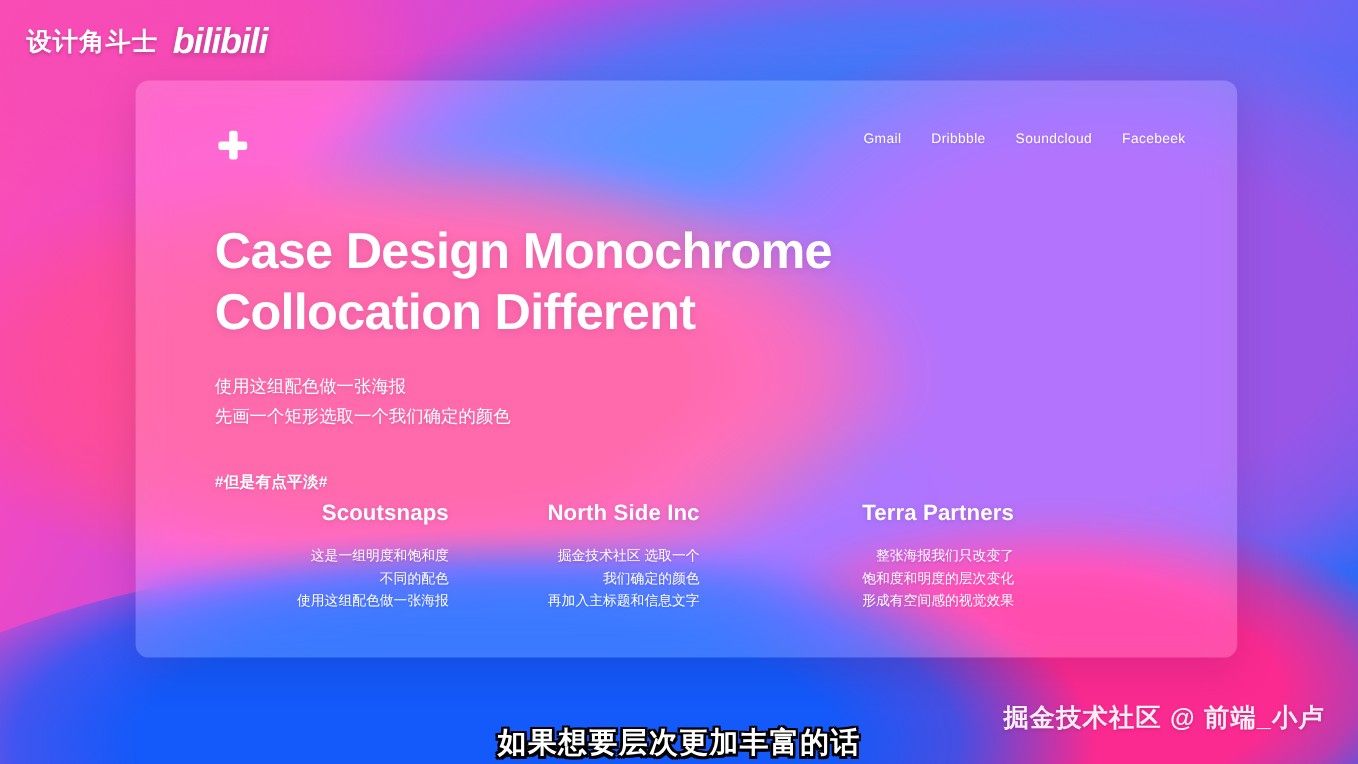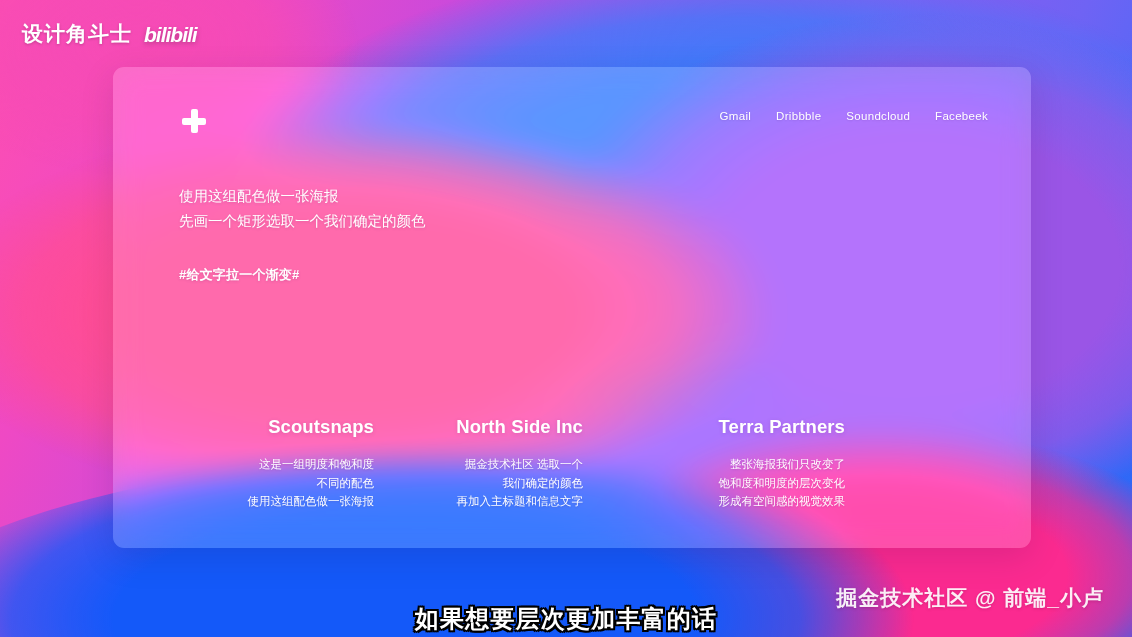--- a/index.html
+++ b/index.html
@@ -85,21 +85,21 @@
   }
   .brand-text {
     color:#ffffff;
     font-size:21px;
     font-weight:700;
     letter-spacing:1px;
     text-shadow:0 1px 3px rgba(0,0,0,.22);
   }
   .brand-logo {
     color:#ffffff;
-    font-size:21px;
+    font-size:30px;
     font-weight:800;
     font-style:italic;
     letter-spacing:-1px;
     line-height:1;
     text-shadow:0 2px 5px rgba(0,0,0,.25);
   }
 
   
   .card {
     position:absolute;
@@ -264,27 +264,31 @@
       <div class="card-top">
         <div class="plus-icon"></div>
         <div class="nav">
           <span class="nav-item">Gmail</span>
           <span class="nav-item">Dribbble</span>
           <span class="nav-item">Soundcloud</span>
           <span class="nav-item">Facebeek</span>
         </div>
       </div>
 
+      <div class="headline">
+        <div>Case Design Monochrome</div>
+        <div>Collocation Different</div>
+      </div>
 
       <div class="sub-block">
         <div>使用这组配色做一张海报</div>
         <div>先画一个矩形选取一个我们确定的颜色</div>
       </div>
 
-      <div class="hashtag">#给文字拉一个渐变#</div>
+      <div class="hashtag">#但是有点平淡#</div>
     </div>
 
     <div class="cols">
 
       <div class="col">
         <div class="col-title">Scoutsnaps</div>
         <div class="col-body">
           <div>这是一组明度和饱和度</div>
           <div>不同的配色</div>
           <div>使用这组配色做一张海报</div>

